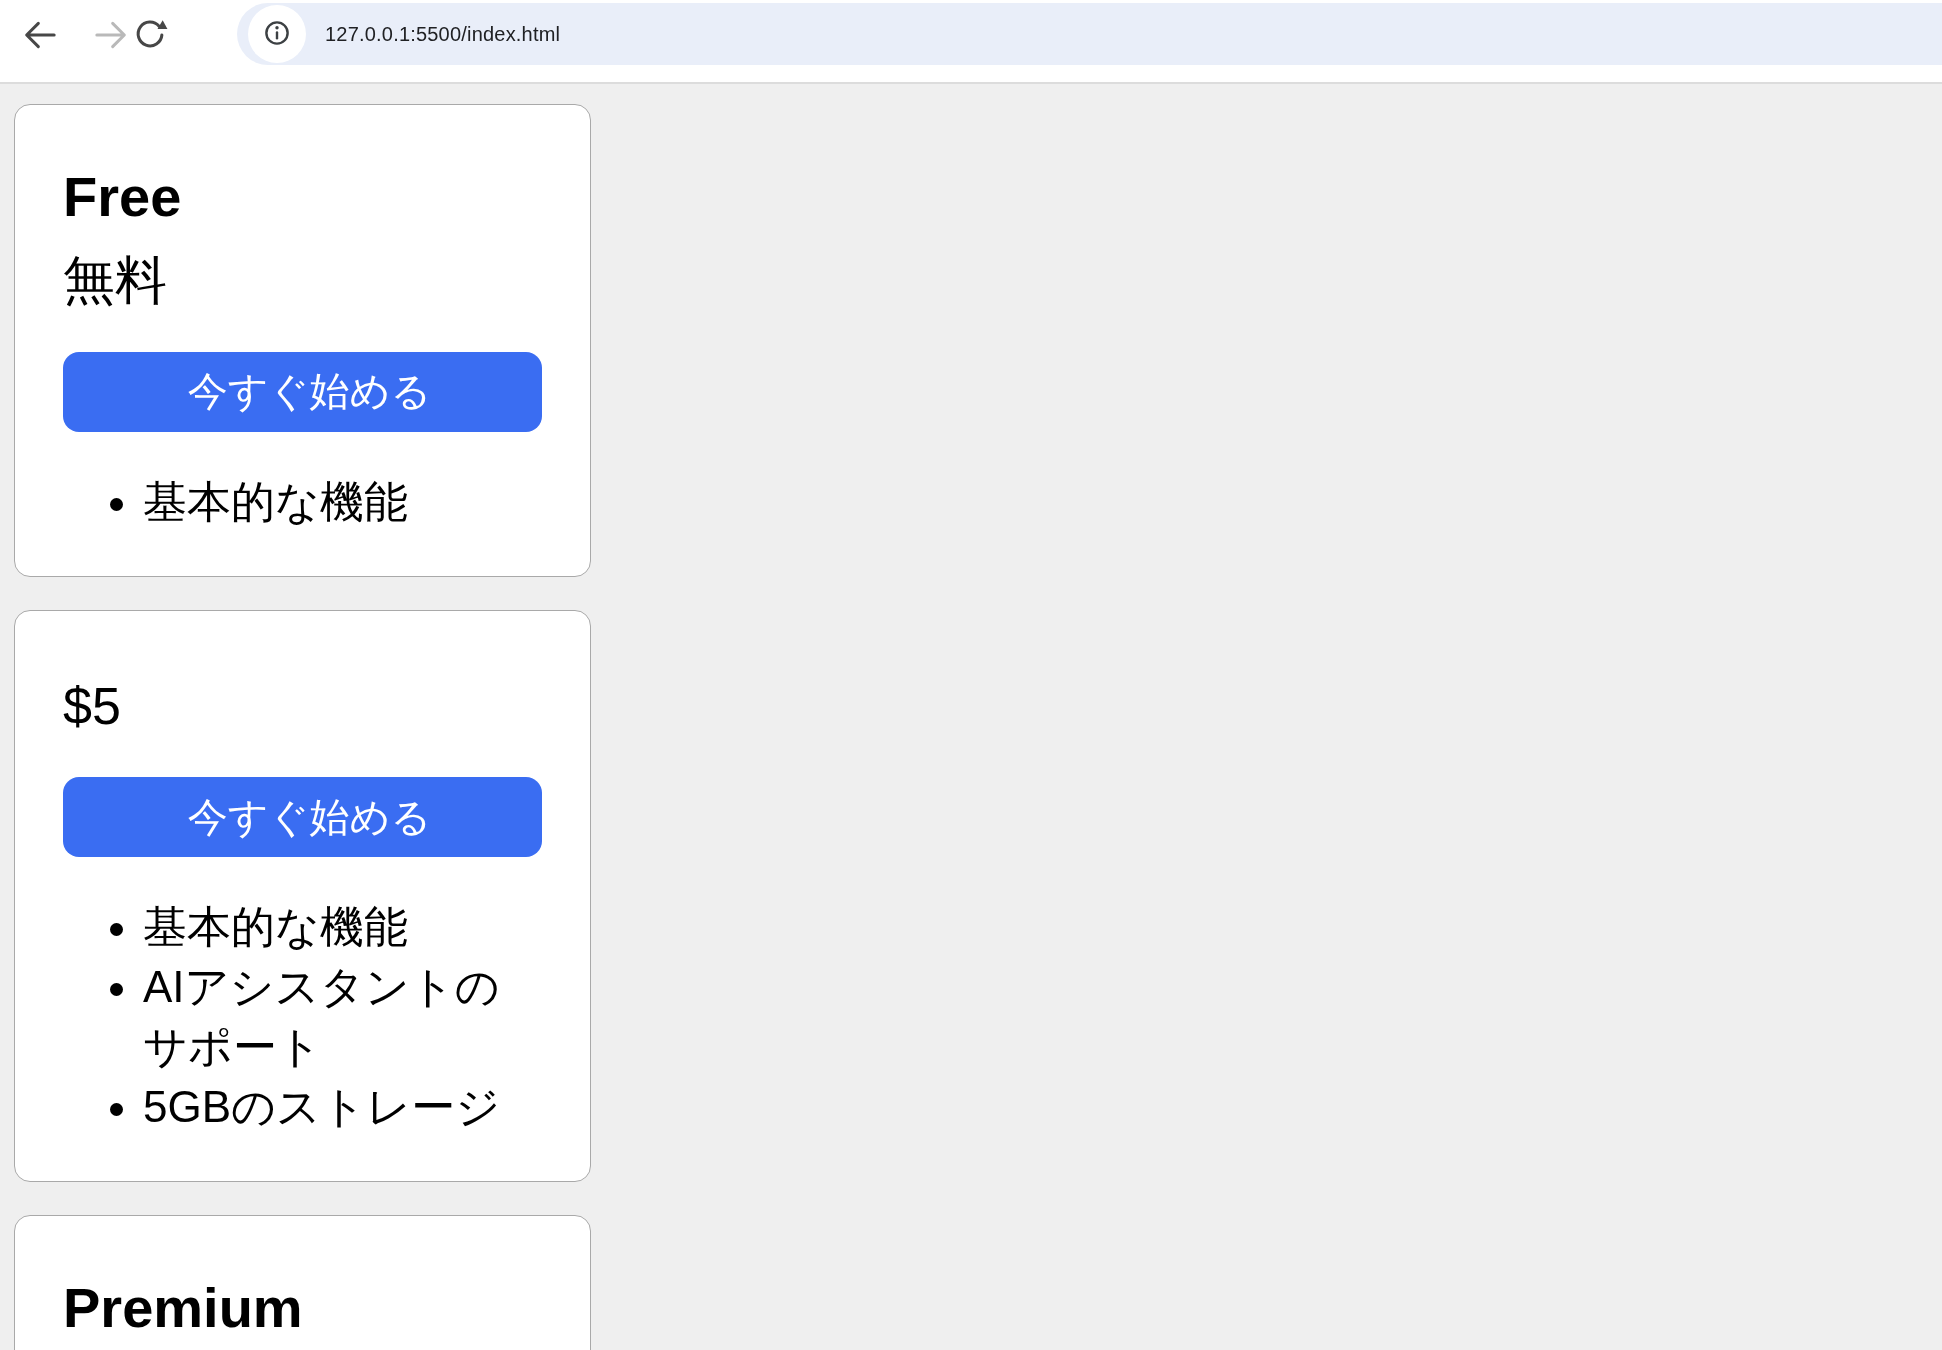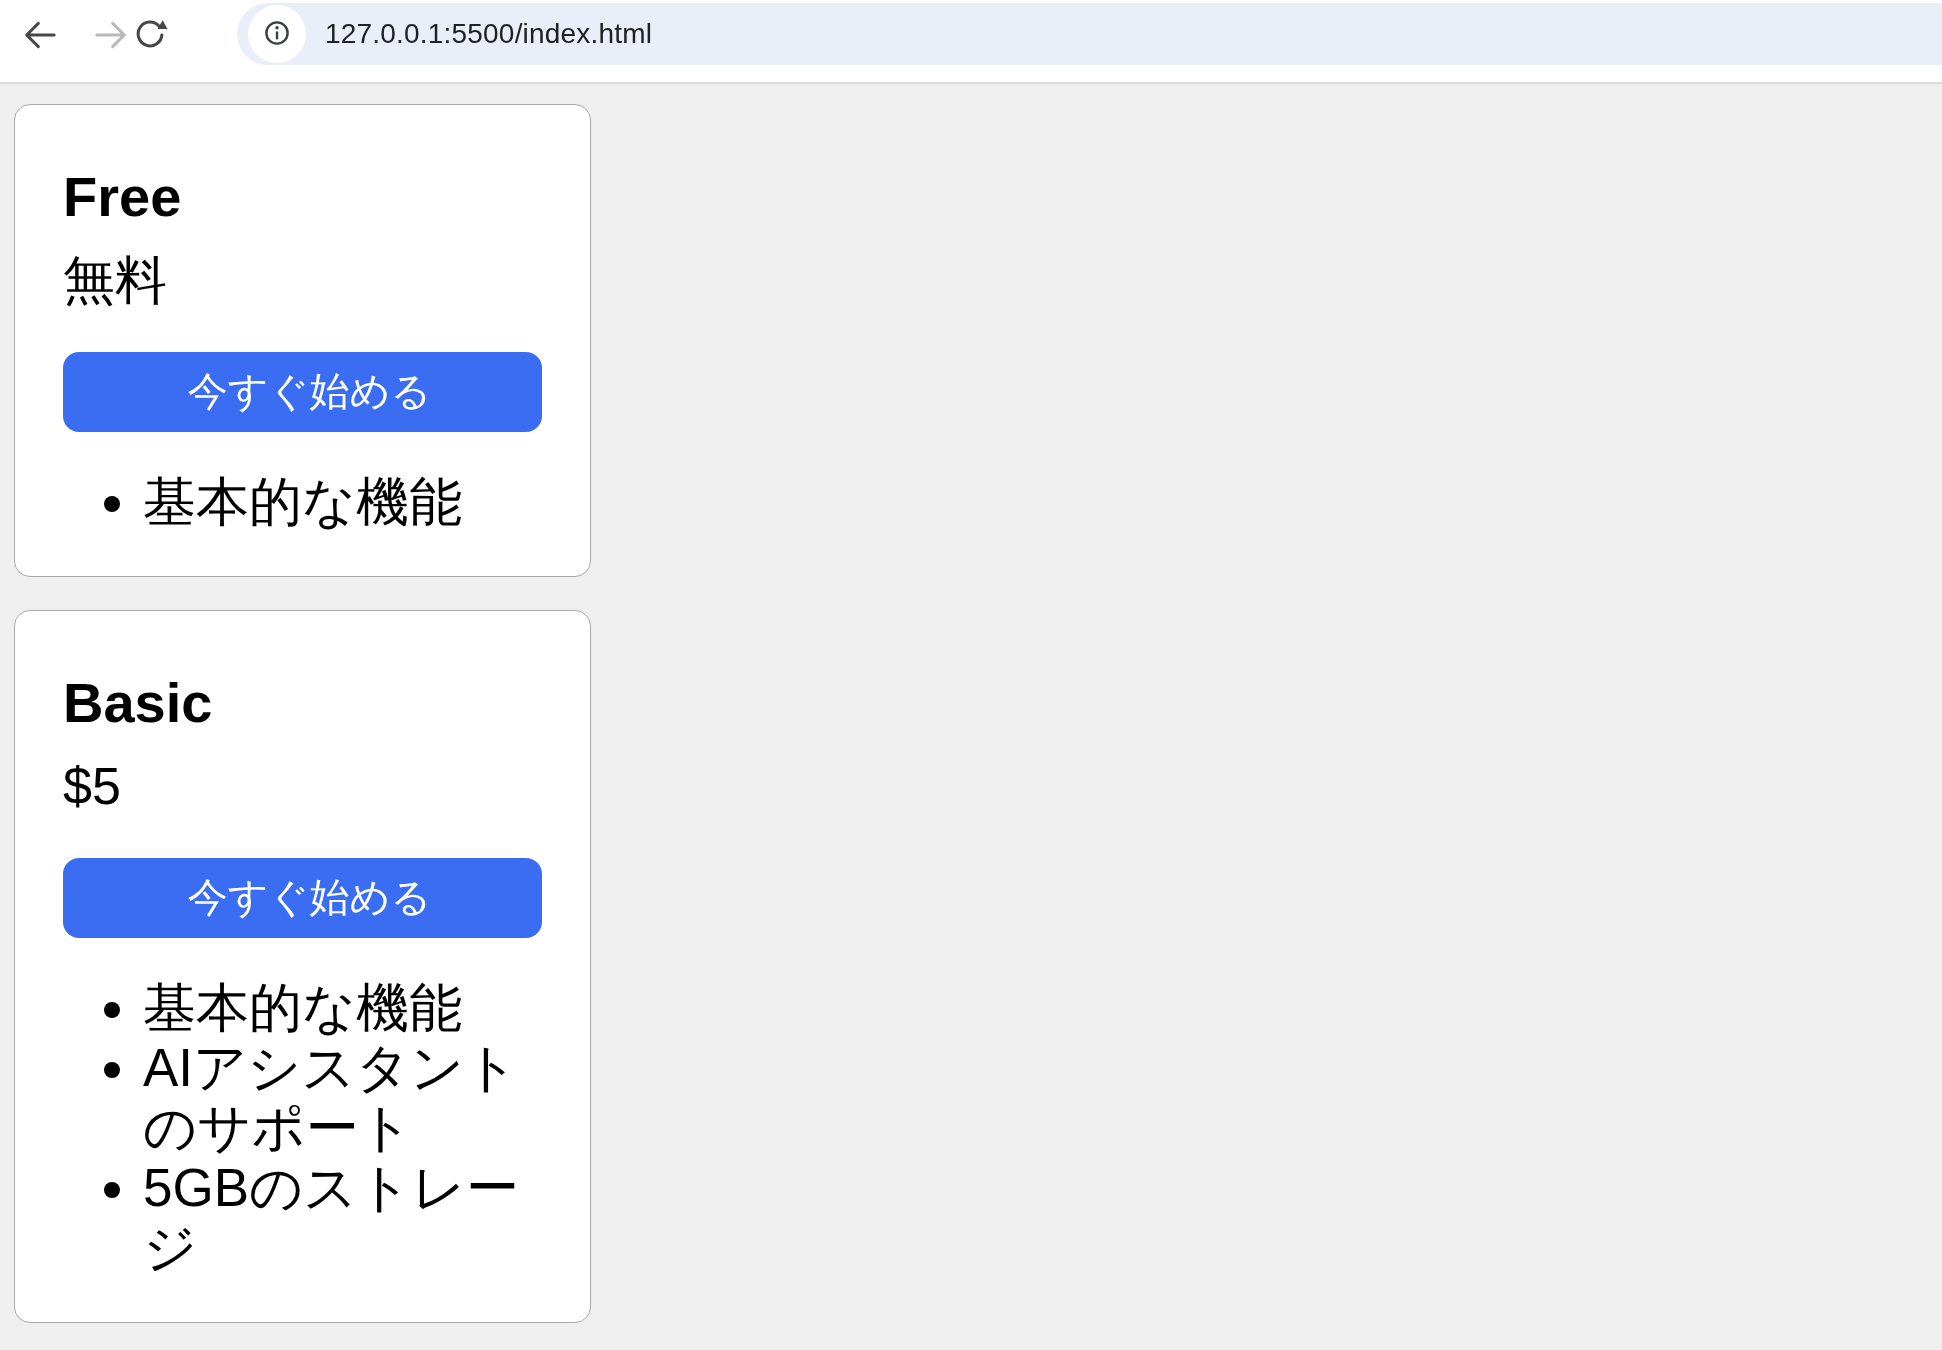--- a/index.html
+++ b/index.html
@@ -44,21 +44,21 @@
     position: absolute; left: 11px; top: 2px;
     width: 58px; height: 58px;
     background: #ffffff; border-radius: 50%;
     border: none; padding: 0;
     display: flex; align-items: center; justify-content: center;
     cursor: pointer;
   }
   .url-text {
     position: absolute; left: 88px; top: 0; height: 62px;
     display: flex; align-items: center;
-    font-size: 28px; color: #202124; letter-spacing: 0.2px;
+    font-size: 20px; color: #202124; letter-spacing: 0.2px;
     white-space: nowrap;
   }
 
   
   .page {
     position: absolute; left: 0; top: 84px;
     width: 1942px; height: 1266px;
     background: var(--page-bg, #efefef);
   }
   .cards {
@@ -95,21 +95,21 @@
     font-family: "Liberation Sans", "DejaVu Sans", sans-serif;
     cursor: pointer;
     padding-left: 20px;
   }
   .features {
     margin: 40px 0 0 0;
     padding-left: 80px;
     list-style: disc;
   }
   .features li {
-    font-size: 53px; line-height: 60px; color: #000000;
+    font-size: 44px; line-height: 60px; color: #000000;
   }
 </style>
 </head>
 <body style="--accent: #3a6df2; --page-bg: #efefef; --urlbar-bg: #e9eef9; --card-border: #a9a9a9;">
 
 <div class="toolbar">
 
   <button class="nav-btn btn-back">
     <span>
       <svg width="40" height="40" viewBox="0 0 48 48">
@@ -153,21 +153,20 @@
   <div class="cards" id="cards-root">
       <div class="pricing-card">
         <h2 class="plan-name">Free</h2>
         <p class="plan-price">無料</p>
         <button class="cta-button">今すぐ始める</button>
         <ul class="features">
           <li>基本的な機能</li>
         </ul>
       </div>
       <div class="pricing-card">
-        <h2 class="plan-name">Basic</h2>
         <p class="plan-price">$5</p>
         <button class="cta-button">今すぐ始める</button>
         <ul class="features">
           <li>基本的な機能</li>
           <li>AIアシスタントのサポート</li>
           <li>5GBのストレージ</li>
         </ul>
       </div>
       <div class="pricing-card cut">
         <h2 class="plan-name">Premium</h2>

